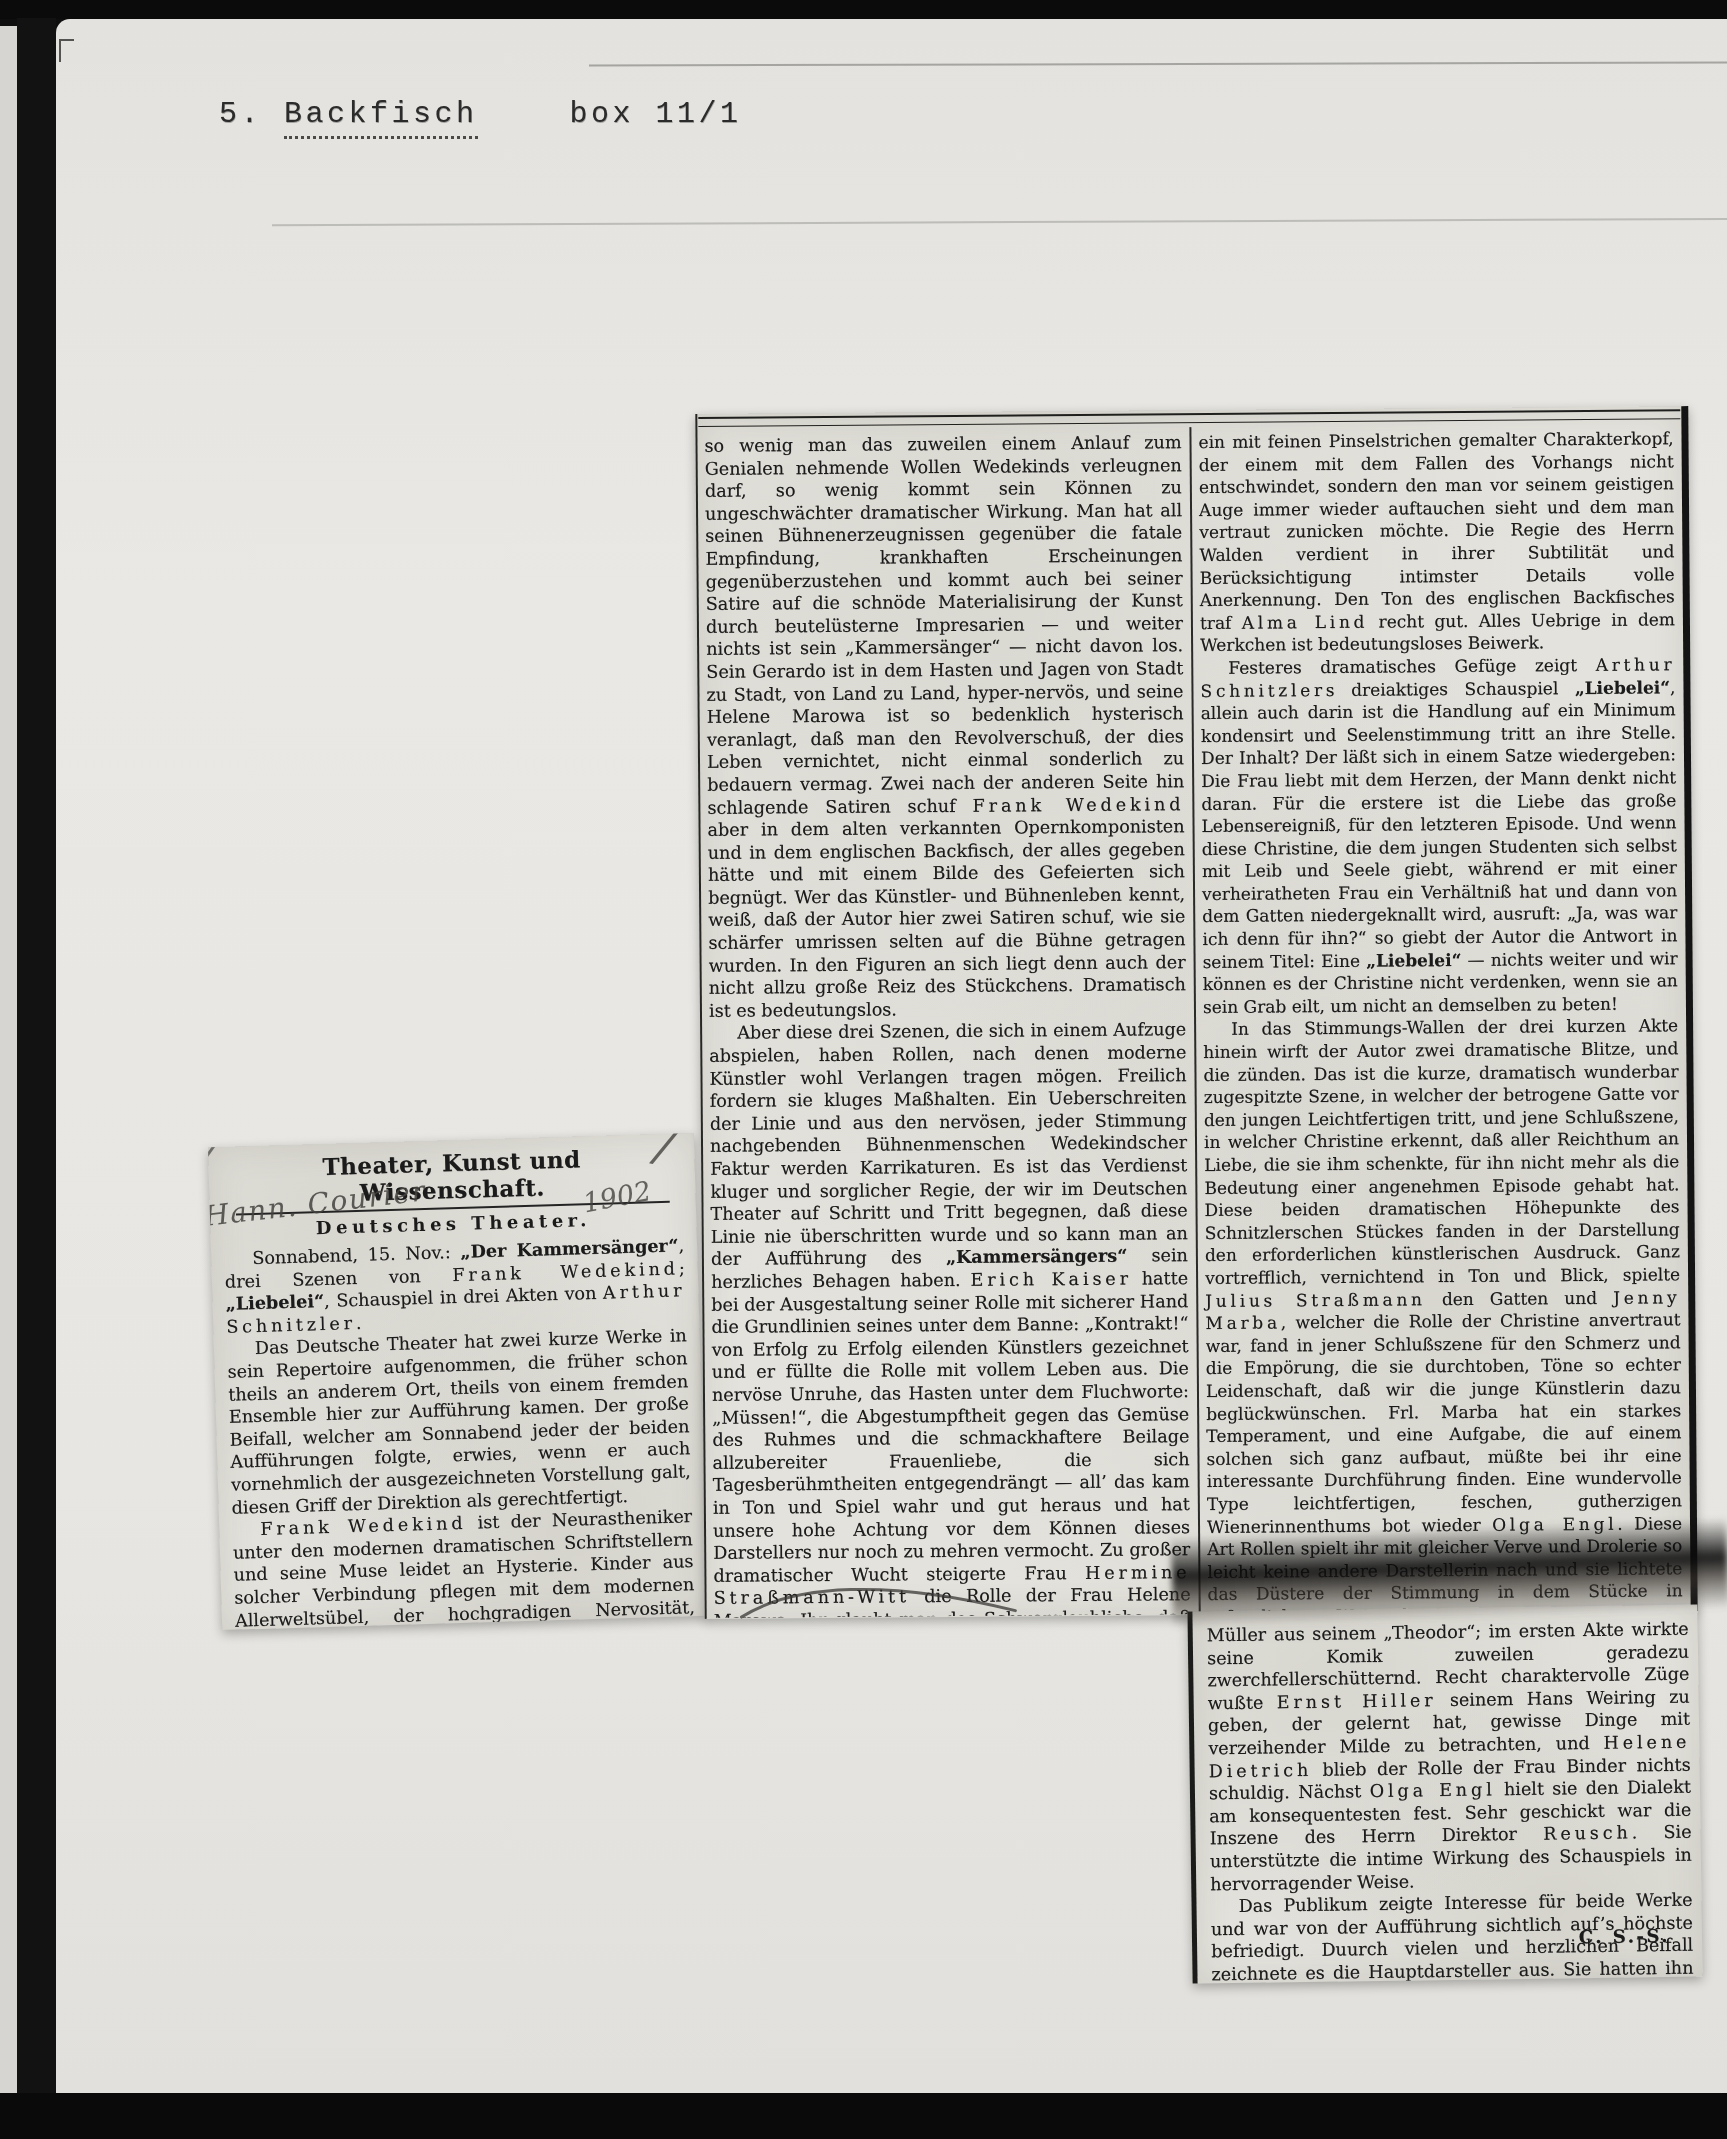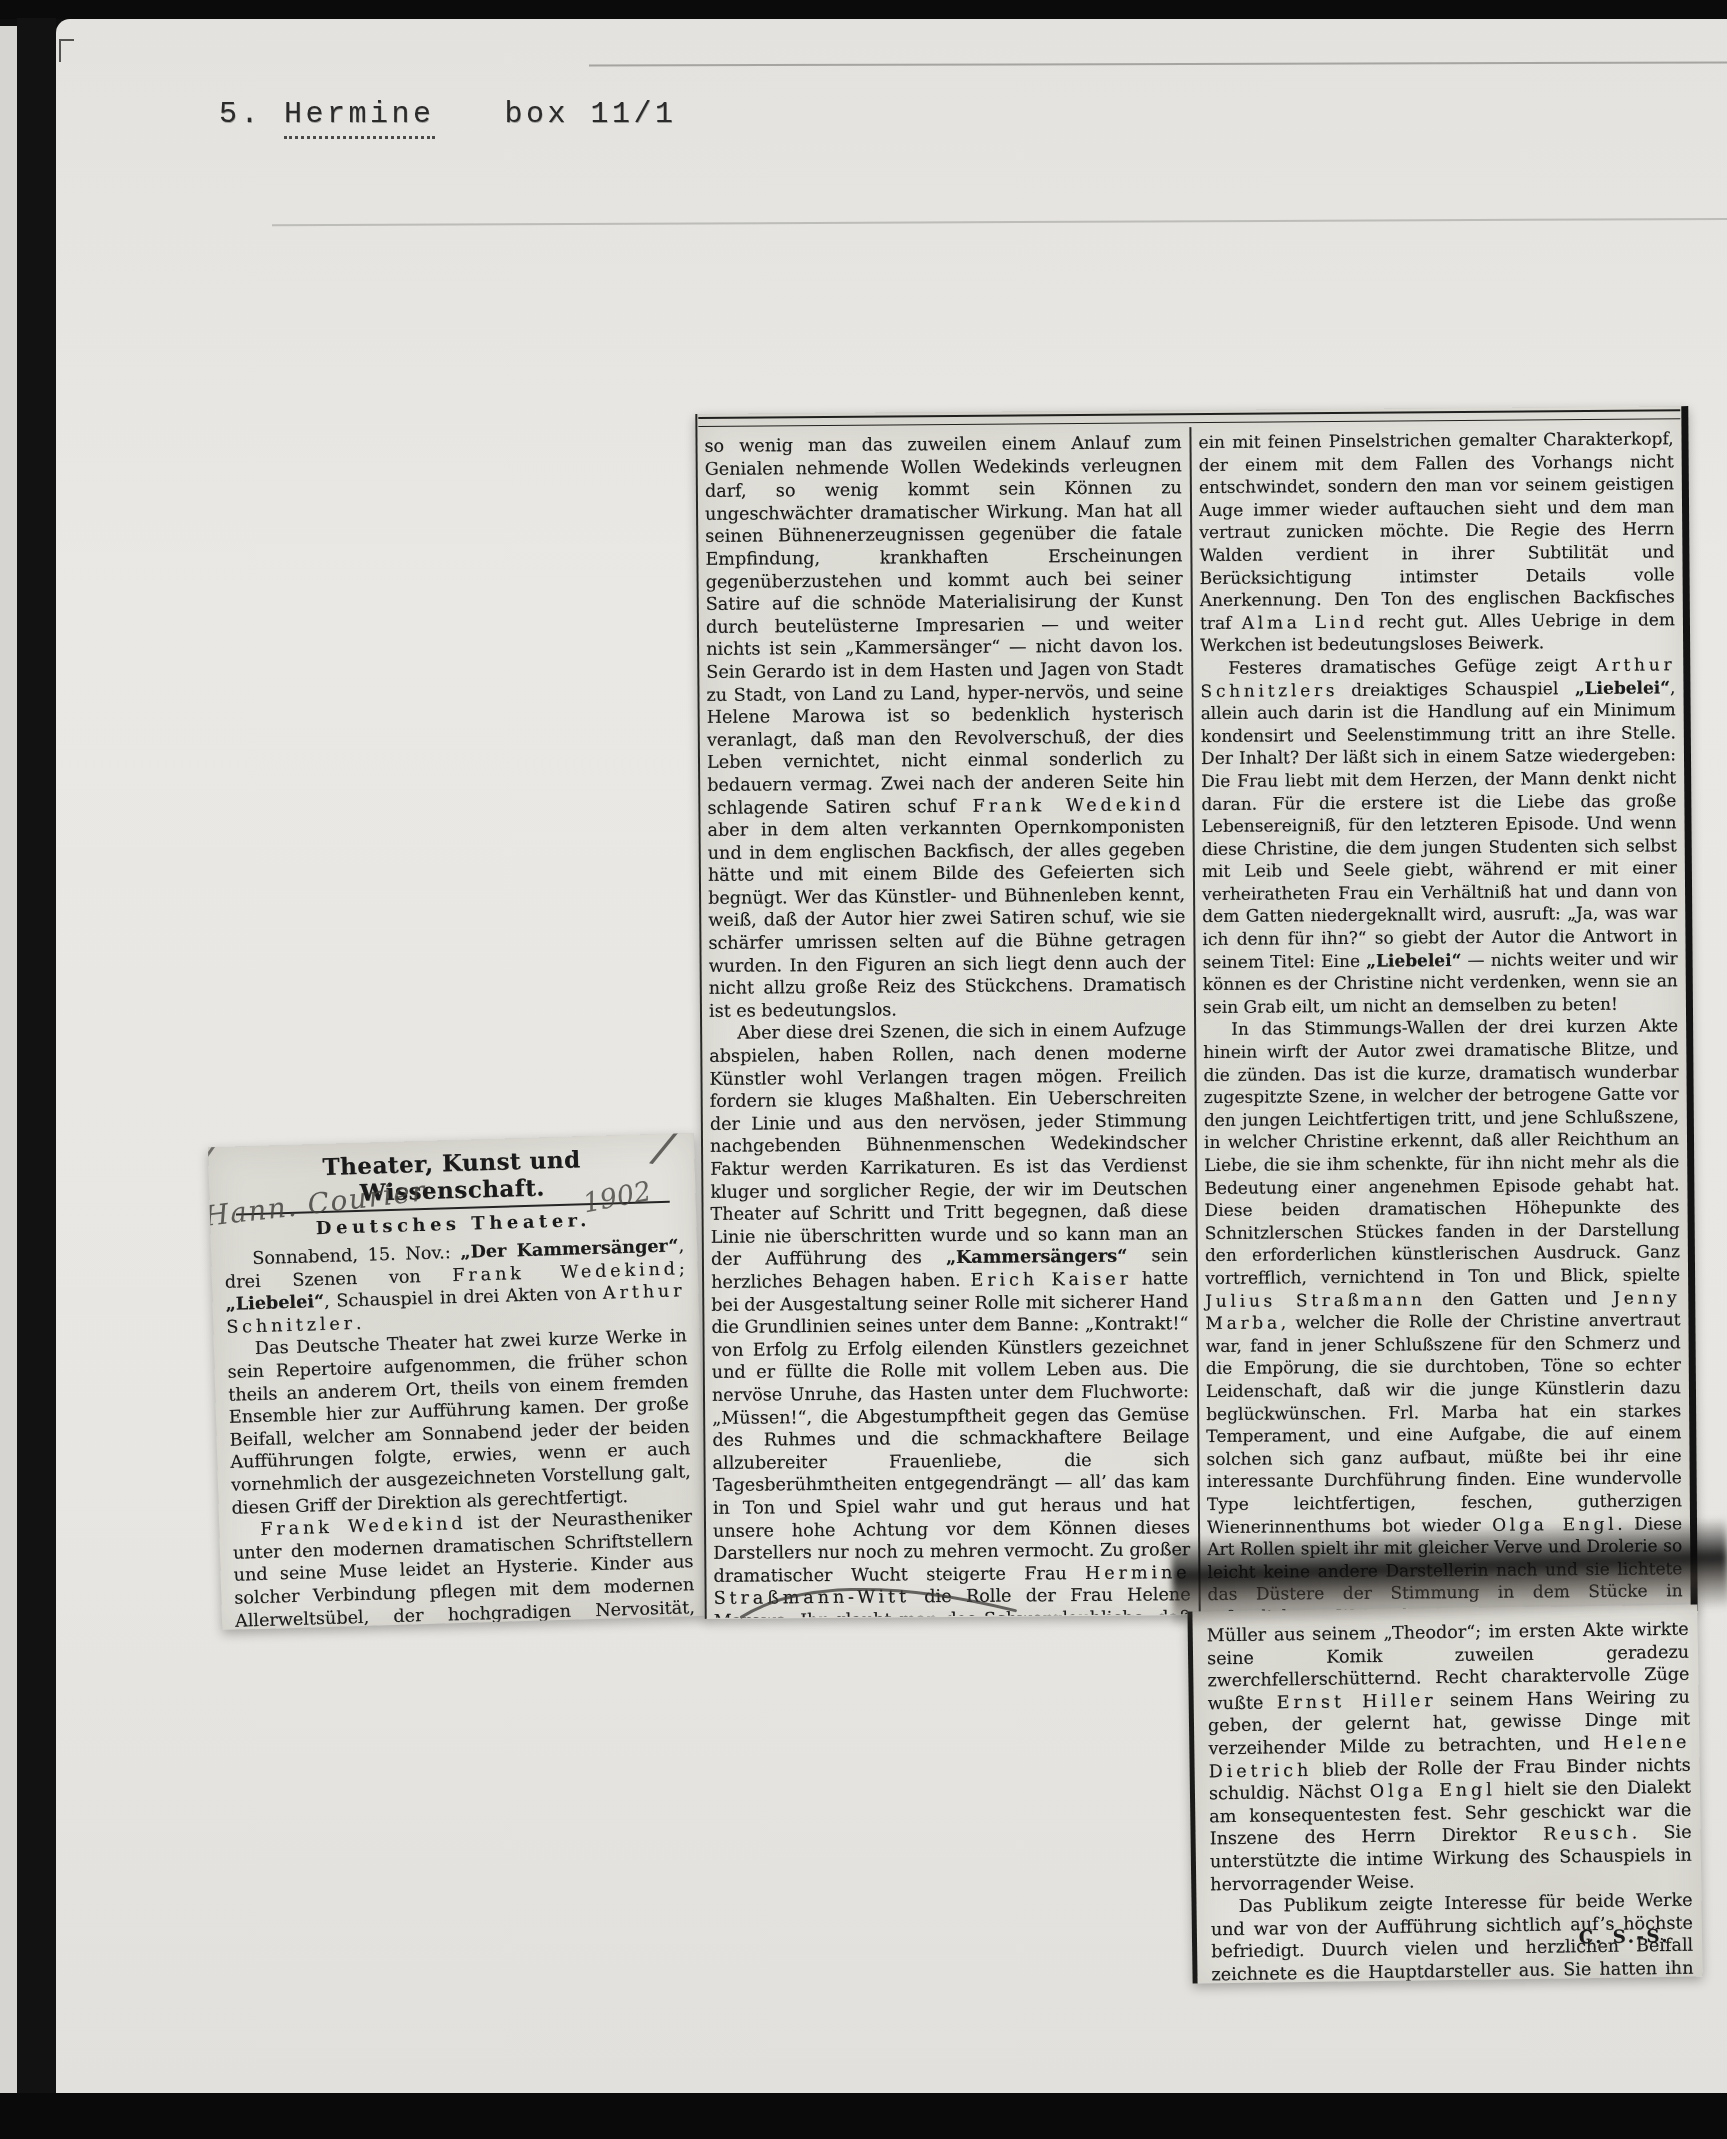--- a/index.html
+++ b/index.html
@@ -21,21 +21,21 @@
     background:rgba(35,35,33,.32);transform:rotate(-.15deg);}
   .scan-line-b{position:absolute;left:216px;top:202px;width:1511px;height:1.5px;
     background:rgba(45,45,43,.22);transform:rotate(-.25deg);}
 
   
   .archive-label{position:absolute;left:219px;top:97px;white-space:nowrap;
     font-family:"Liberation Mono","DejaVu Sans Mono",monospace;font-size:30px;
     color:#2b2b2b;letter-spacing:3.5px;text-shadow:0.5px 0.5px 0.5px rgba(40,40,40,.35);}
   .label-number{margin-right:22px;}
   .label-title{border-bottom:3px dotted #4a4a48;padding-bottom:5px;}
-  .label-box{margin-left:70px;}
+  .label-box{margin-left:92px;}
 
   
   .clip{position:absolute;box-sizing:border-box;color:#1b1b1b;overflow:hidden;
     background:
       radial-gradient(ellipse at 28% 18%,rgba(125,120,105,.10),transparent 60%),
       radial-gradient(ellipse at 72% 82%,rgba(125,120,105,.13),transparent 55%),
       #e2e1db;
     box-shadow:0 4px 11px rgba(0,0,0,.28), inset 0 0 35px rgba(110,105,92,.16);}
   .clip p{margin:0;text-align:justify;font-size:17.6px;line-height:22.6px;
     text-shadow:0.2px 0.2px 0.3px rgba(25,25,25,.45);}
@@ -99,21 +99,21 @@
 <div class="left-strip"></div>
 
 <div class="page">
   <div class="scan-line-a"></div>
   <div class="scan-line-b"></div>
 </div>
 
 <div class="corner-mark"></div>
 
 <div class="archive-label">
-  <span class="label-number">5.</span><span class="label-title">Hermine</span><span class="label-box">box 11/1</span>
+  <span class="label-number">5.</span><span class="label-title">Backfisch</span><span class="label-box">box 11/1</span>
 </div>
 
 <div class="clip left-clip">
   <span class="hand hand-slash-l">/</span>
   <span class="hand hand-slash-r">/</span>
   <div class="clip-header">Theater, Kunst und Wissenschaft.</div>
   <span class="hand hand-source">Hann. Courier</span>
   <span class="hand hand-year">1902</span>
   <div class="clip-subheader">Deutsches Theater.</div>
   <p class="ind">Sonnabend, 15. Nov.: <b class="emb">„Der Kammersänger“</b>, drei Szenen von <span class="sp">Frank Wedekind</span>; <b class="emb">„Liebelei“</b>, Schauspiel in drei Akten von <span class="sp">Arthur Schnitzler</span>.</p>

